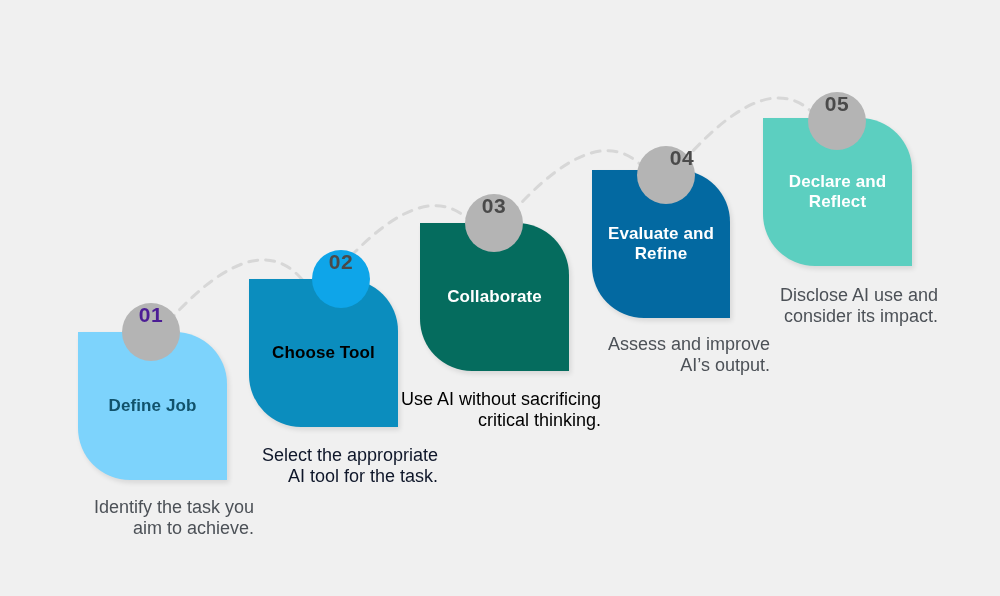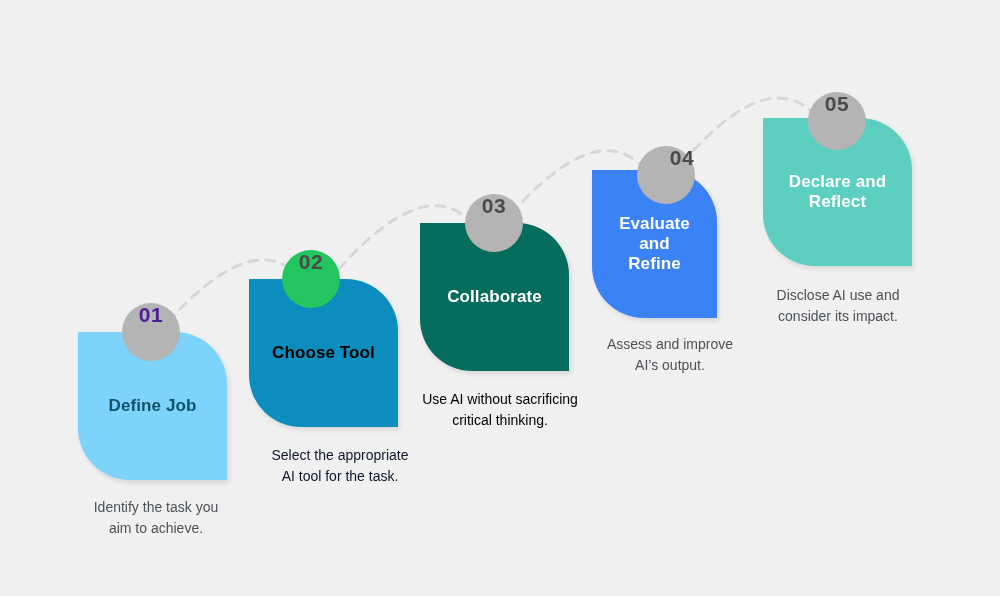--- a/index.html
+++ b/index.html
@@ -73,24 +73,24 @@
   .badge-label {
     font-size: 21px;
     font-weight: bold;
     color: #4a4a4a;
     letter-spacing: 0.5px;
   }
 
   
   .caption {
     position: absolute;
-    font-size: 14px;
+    font-size: 18px;
     line-height: 21px;
     color: #4c5157;
-    text-align: center;
+    text-align: right;
     white-space: pre-line;
     z-index: 2;
   }
 </style>
 </head>
 <body style="background: rgb(240, 240, 240);">
 
 <div id="stage">
 
   <svg id="connectors" viewBox="0 0 1000 596" width="1000" height="596">
@@ -108,40 +108,40 @@
       <span class="badge-label" style="color: #4c1d95;">01</span>
     </div>
     <div class="caption" style="left: 58px; top: 497px; width: 196px; color: rgb(76, 81, 87);">Identify the task you
 aim to achieve.</div>
   </div>
 
   <div class="step">
     <div class="card" style="left: 249px; top: 279px; width: 149px; height: 148px; background: rgb(11, 141, 190);">
       <span class="card-title" style="color: #000000;">Choose Tool</span>
     </div>
-    <div class="badge" style="left: 282px; top: 250px; background: #22c55e;">
+    <div class="badge" style="left: 312px; top: 250px; background: #0ea5e9;">
       <span class="badge-label" style="color: rgb(74, 74, 74);">02</span>
     </div>
     <div class="caption" style="left: 228px; top: 445px; width: 196px; color: #0f172a; padding-left: 14px;">Select the appropriate
 AI tool for the task.</div>
   </div>
 
   <div class="step">
     <div class="card" style="left: 420px; top: 223px; width: 149px; height: 148px; background: rgb(5, 108, 94);">
       <span class="card-title" style="color: rgb(255, 255, 255);">Collaborate</span>
     </div>
     <div class="badge" style="left: 465px; top: 194px; background: rgb(180, 180, 180);">
       <span class="badge-label" style="color: rgb(74, 74, 74);">03</span>
     </div>
     <div class="caption" style="left: 399px; top: 389px; width: 202px; color: #000000;">Use AI without sacrificing
 critical thinking.</div>
   </div>
 
   <div class="step">
-    <div class="card" style="left: 592px; top: 170px; width: 125px; height: 148px; background: #3b82f6;">
+    <div class="card" style="left: 592px; top: 170px; width: 138px; height: 148px; background: #0369a1;">
       <span class="card-title" style="color: rgb(255, 255, 255);">Evaluate and
 Refine</span>
     </div>
     <div class="badge" style="left: 637px; top: 146px; background: rgb(180, 180, 180);">
       <span class="badge-label" style="color: rgb(74, 74, 74); margin-left: 32px;">04</span>
     </div>
     <div class="caption" style="left: 570px; top: 334px; width: 200px; color: rgb(76, 81, 87);">Assess and improve
 AI’s output.</div>
   </div>
 

